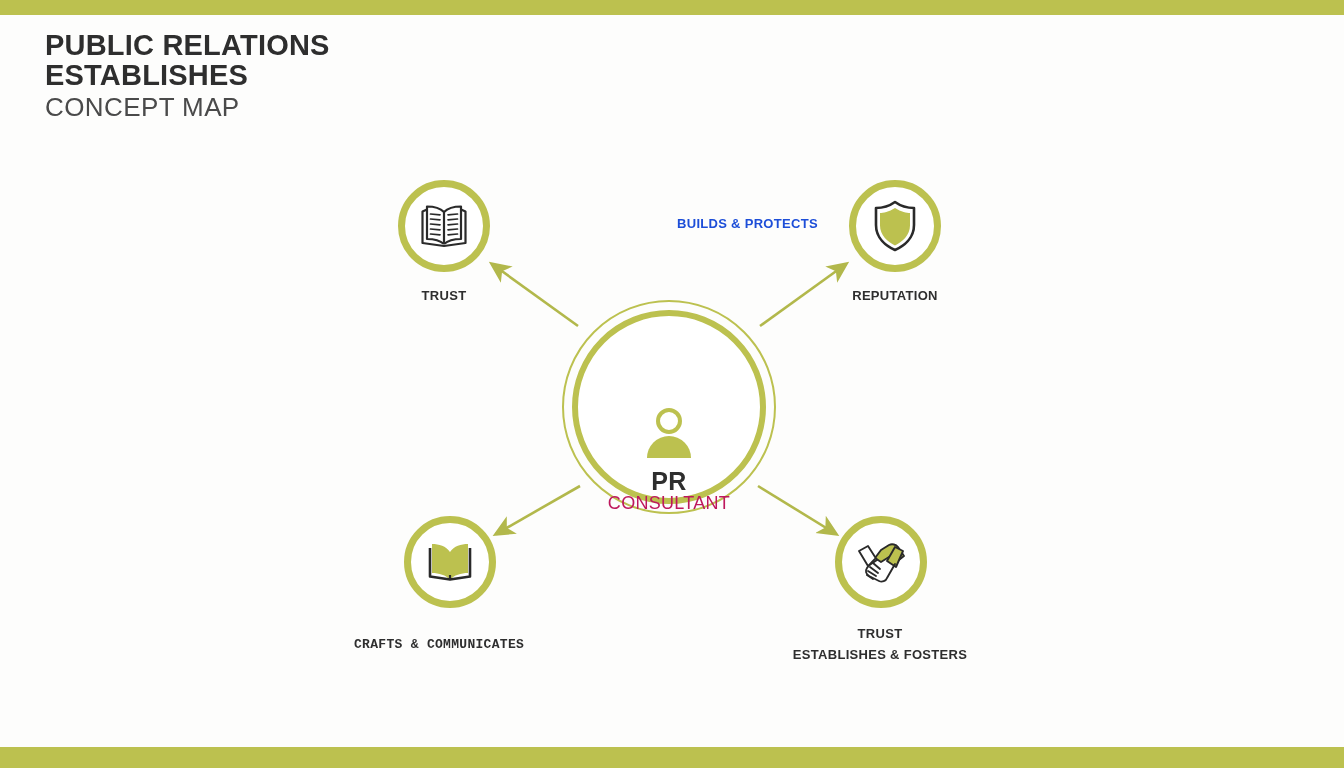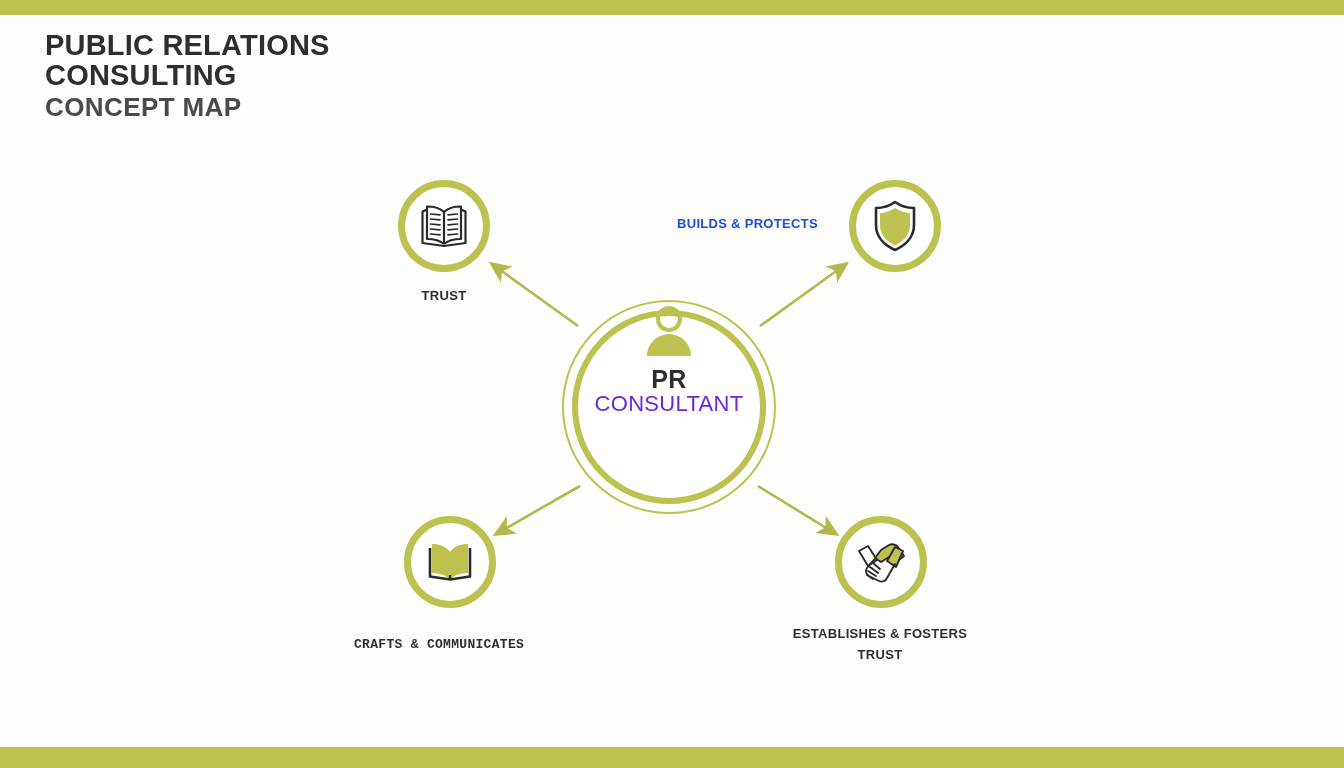--- a/index.html
+++ b/index.html
@@ -57,21 +57,21 @@
   .title-main {
     font-size: 29px;
     font-weight: bold;
     color: #2e2e2e;
     letter-spacing: 0.2px;
     line-height: 1.03;
     white-space: nowrap;
   }
   .title-sub {
     font-size: 26px;
-    font-weight: bold;
+    font-weight: normal;
     color: #4a4a4a;
     letter-spacing: 0.4px;
     line-height: 1.15;
     margin-top: 2px;
     white-space: nowrap;
   }
 
   .map {
     position: absolute;
     left: 0;
@@ -112,38 +112,38 @@
     border-radius: 50%;
     box-sizing: border-box;
     background: #ffffff;
   }
   .hub-content {
     position: absolute;
     inset: 0;
     display: flex;
     flex-direction: column;
     align-items: center;
-    justify-content: flex-start;
+    justify-content: flex-end;
     padding-top: 4px;
     box-sizing: border-box;
   }
   .hub-person {
     margin-bottom: 6px;
   }
   .hub-title {
     font-size: 25px;
     font-weight: bold;
     color: #2e2e2e;
     line-height: 1.05;
     letter-spacing: 0.3px;
   }
   .hub-subtitle {
-    font-size: 22px;
+    font-size: 18px;
     font-weight: normal;
-    color: #6d28d9;
+    color: #be185d;
     line-height: 1.1;
     letter-spacing: 0.3px;
   }
 
   
   .node {
     position: absolute;
     width: 92px;
     height: 92px;
   }
@@ -193,21 +193,21 @@
 
 <div class="slide">
 
   <div class="bar-top"></div>
   <div class="bar-bottom"></div>
 
   <div class="title-block">
     <div class="title-accent"></div>
     <div class="title-lines">
       <div class="title-main">PUBLIC RELATIONS</div>
-      <div class="title-main">CONSULTING</div>
+      <div class="title-main">ESTABLISHES</div>
       <div class="title-sub">CONCEPT MAP</div>
     </div>
   </div>
 
   <div class="map">
 
     <svg class="arrows" viewBox="0 0 1344 768">
       <defs>
         <marker id="ah" markerWidth="9" markerHeight="9" refX="7" refY="4.5" orient="auto" markerUnits="strokeWidth">
           <path d="M0,0.6 L8.5,4.5 L0,8.4 L2.2,4.5 Z" fill="#b2b84b"></path>
@@ -259,20 +259,21 @@
     <div class="node-label lbl-n1">TRUST</div>
 
     <div class="node node-n2">
       <div class="node-circle">
         <svg width="48" height="54" viewBox="0 0 48 54">
           <path d="M24,3 C31,8 39,9 43,9 L43,26 C43,39 33,47 24,51 C15,47 5,39 5,26 L5,9 C9,9 17,8 24,3 Z" fill="none" stroke="#2a2a2a" stroke-width="2.6" stroke-linejoin="round"></path>
           <path d="M24,9 C30,13 36,14 39,14 L39,26.5 C39,36.5 31,43 24,46.5 C17,43 9,36.5 9,26.5 L9,14 C12,14 18,13 24,9 Z" fill="#bcc14f"></path>
         </svg>
       </div>
     </div>
+    <div class="node-label lbl-n2">REPUTATION</div>
 
     <div class="node node-n3">
       <div class="node-circle">
         <svg width="56" height="46" viewBox="0 0 56 46">
           <path d="M28,13 C24,7 17,5 10,5 L10,34 C17,34 24,36 28,41 C32,36 39,34 46,34 L46,5 C39,5 32,7 28,13 Z" fill="#bcc14f"></path>
           <path d="M8,9 L8,37.5 L28,40.5 L48,37.5 L48,9" fill="none" stroke="#2a2a2a" stroke-width="2.6" stroke-linejoin="round"></path>
           <path d="M28,40.5 L28,36" fill="none" stroke="#2a2a2a" stroke-width="2.2"></path>
         </svg>
       </div>
     </div>
@@ -288,20 +289,20 @@
             <path d="M22,24 L29,30" fill="none"></path>
             <path d="M19,28 L27,34" fill="none"></path>
             <path d="M17,32 L25,37" fill="none"></path>
             <path d="M16,36 L22,40" fill="none"></path>
             <path d="M24,20 C22,22 18,26 16,29 C14,32 15,35 18,37 L28,42 C31,43.5 35,42 36,39 L44,25" fill="none"></path>
           </g>
         </svg>
       </div>
     </div>
     <div class="node-label lbl-n4">
+      <div>TRUST</div>
       <div>ESTABLISHES &amp; FOSTERS</div>
-      <div>TRUST</div>
     </div>
 
     <div class="edge-label elbl-top-right">BUILDS &amp; PROTECTS</div>
 
   </div>
 </div>
 
 </body></html>

